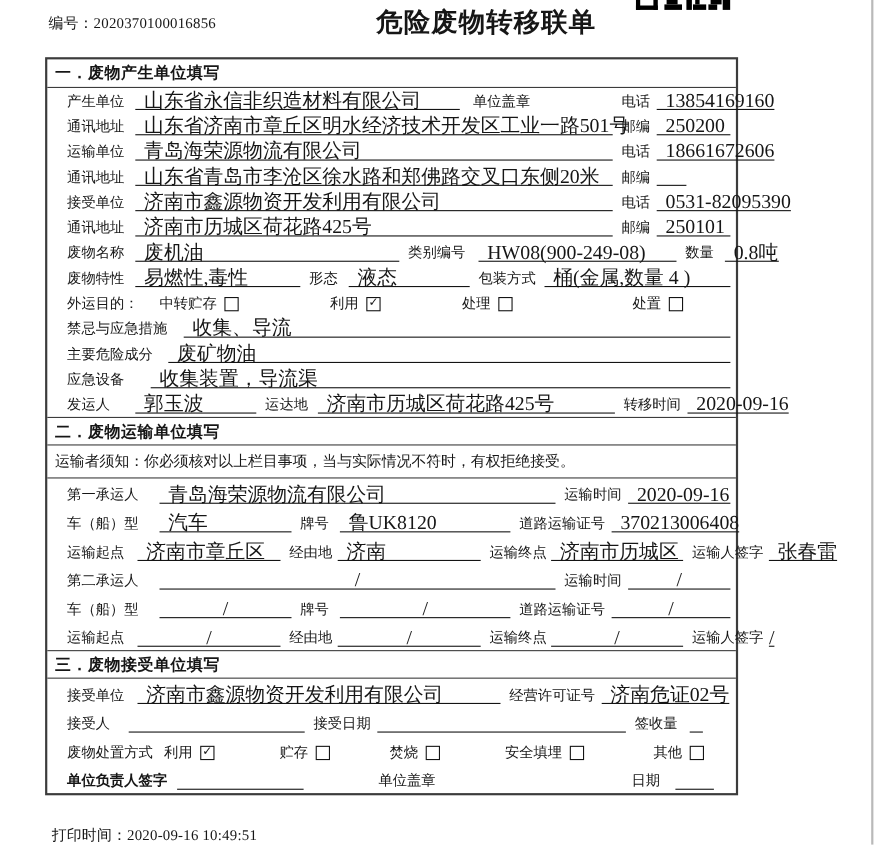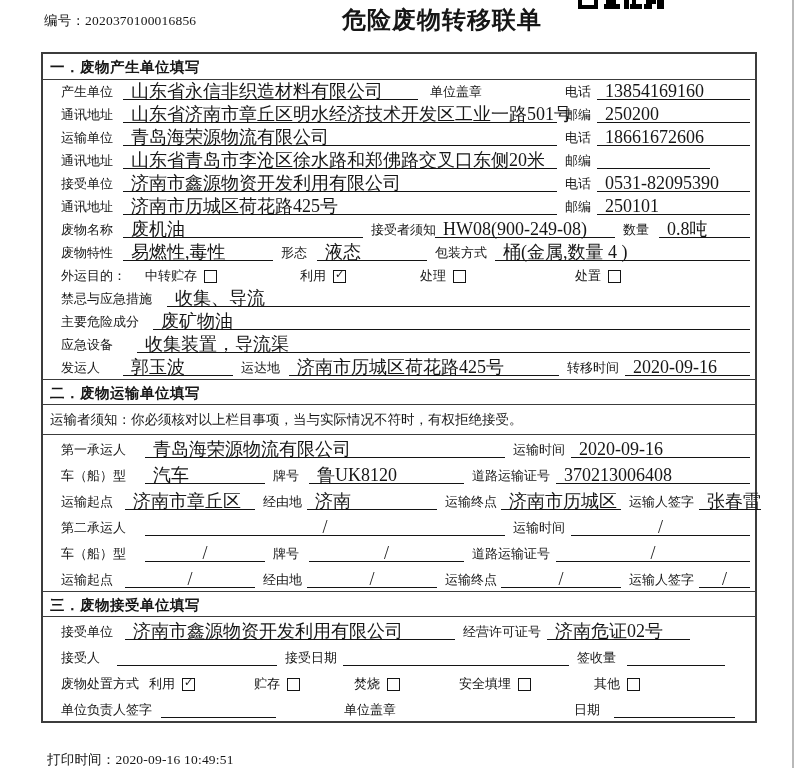--- a/index.html
+++ b/index.html
@@ -9,21 +9,21 @@
     position:relative;
   }
   .page{position:absolute;inset:0;}
   .serial{position:absolute;left:44px;top:12px;font-size:13.5px;letter-spacing:.2px;}
   .title{position:absolute;left:0;right:0;top:4px;text-align:center;padding-left:88px;
          font-size:24px;font-weight:bold;letter-spacing:1px;}
   .qr{position:absolute;left:578px;top:0;}
   .edge{position:absolute;right:2px;top:0;width:2px;height:100%;background:#b9b9b9;}
 
   .form{
-    position:absolute;left:41px;top:52px;width:716px;box-sizing:border-box;
+    position:absolute;left:41px;top:52px;width:630px;box-sizing:border-box;
     border:2px solid #3c3c3c;background:#fff;
   }
   .sec-header{
     height:26px;line-height:26px;font-weight:bold;font-size:14.5px;
     padding-left:7px;border-bottom:1.5px solid #3c3c3c;box-sizing:border-box;
     letter-spacing:.5px;
   }
   .section + .section .sec-header{border-top:1.5px solid #3c3c3c;}
   .note-row{
     height:30px;line-height:30px;font-size:13.5px;padding-left:7px;
@@ -105,21 +105,21 @@
         </div>
         <div class="frow">
           <span class="flabel" style="flex: 0 0 62px; width: 62px;">通讯地址</span>
           <span class="fvalue" style="flex: 0 0 434px; width: 434px;">济南市历城区荷花路425号</span>
           <span class="flabel" style="flex: 0 0 40px; width: 40px;">邮编</span>
           <span class="fvalue" style="flex: 1 1 auto;">250101</span>
         </div>
         <div class="frow">
           <span class="flabel" style="flex: 0 0 62px; width: 62px;">废物名称</span>
           <span class="fvalue" style="flex: 0 0 240px; width: 240px;">废机油</span>
-          <span class="flabel" style="flex: 0 0 72px; width: 72px;">接受者须知</span>
+          <span class="flabel" style="flex: 0 0 72px; width: 72px;">类别编号</span>
           <span class="fvalue" style="flex: 0 0 180px; width: 180px;">HW08(900-249-08)</span>
           <span class="flabel" style="flex: 0 0 44px; width: 44px;">数量</span>
           <span class="fvalue" style="flex: 1 1 auto;">0.8吨</span>
         </div>
         <div class="frow">
           <span class="flabel" style="flex: 0 0 62px; width: 62px;">废物特性</span>
           <span class="fvalue" style="flex: 0 0 150px; width: 150px;">易燃性,毒性</span>
           <span class="flabel" style="flex: 0 0 44px; width: 44px;">形态</span>
           <span class="fvalue" style="flex: 0 0 110px; width: 110px;">液态</span>
           <span class="flabel" style="flex: 0 0 68px; width: 68px;">包装方式</span>
@@ -250,21 +250,21 @@
           <span class="cellc" style="flex: 0 0 135px; width: 135px;">
             <span>安全填埋</span>
             <span class="cbox"></span>
           </span>
           <span class="cellc" style="flex: 1 1 auto;">
             <span>其他</span>
             <span class="cbox"></span>
           </span>
         </div>
         <div class="frow tall">
-          <span class="flabel" style="flex: 0 0 100px; width: 100px;">单位负责人签字</span>
+          <span class="flabel" style="flex: 0 0 100px; width: 100px; font-weight: bold;">单位负责人签字</span>
           <span class="fvalue" style="flex: 0 0 115px; width: 115px;"></span>
           <span class="ftext" style="flex: 0 0 290px; width: 290px; padding-left: 68px;">单位盖章</span>
           <span class="flabel" style="flex: 0 0 48px; width: 48px;">日期</span>
           <span class="fvalue" style="flex: 1 1 auto; margin-right: 15px;"></span>
         </div>
       </div>
     </div>
 
   <div class="print-time">打印时间：2020-09-16 10:49:51</div>
   <div class="edge"></div>

